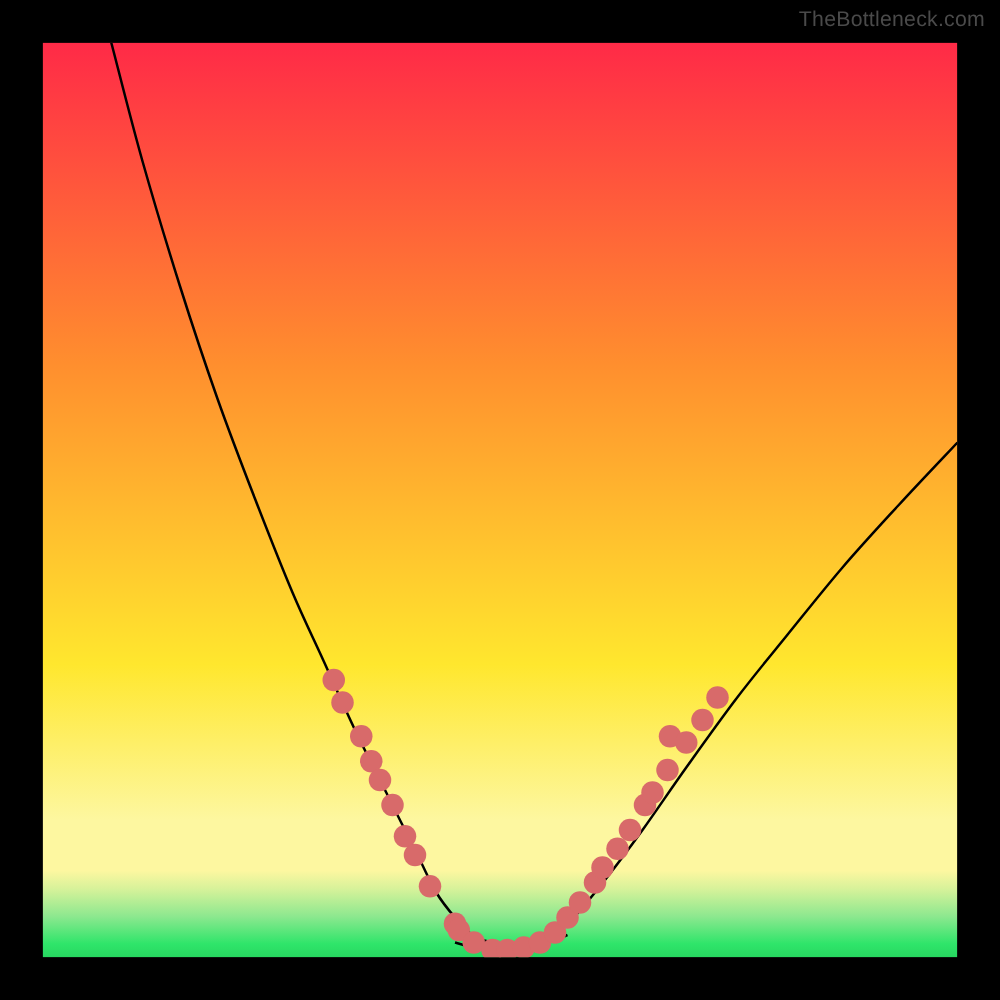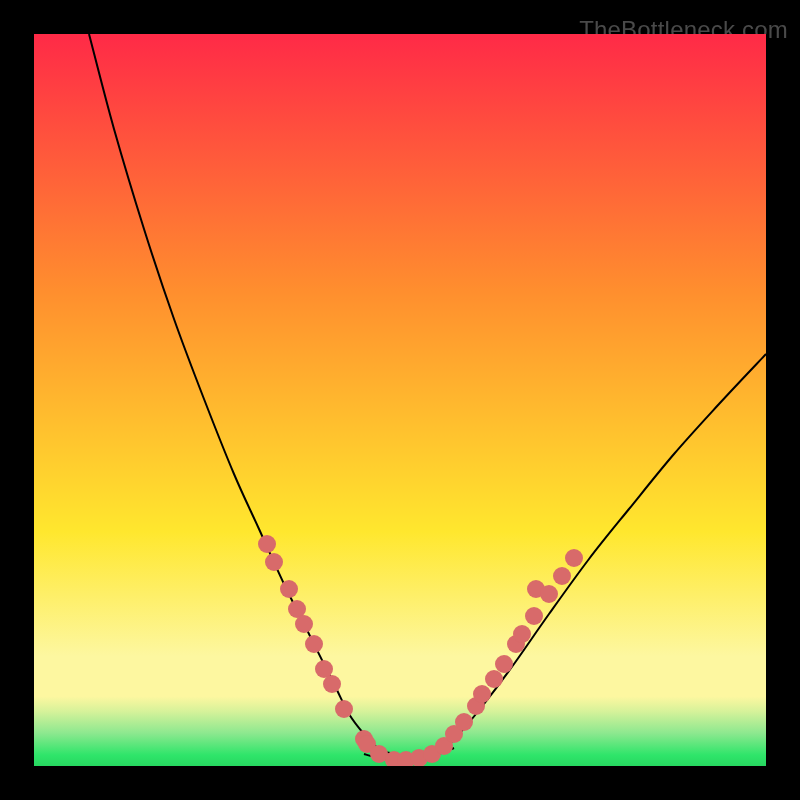--- a/index.html
+++ b/index.html
@@ -21,24 +21,24 @@
   }
   .gradient {
     position: absolute;
     left: 0;
     top: 0;
     width: 100%;
     height: 100%;
   }
   .watermark {
     position: absolute;
-    top: 16px;
+    top: 6px;
     right: 12px;
     color: #4a4a4a;
-    font-size: 24px;
+    font-size: 17px;
     font-weight: 500;
     letter-spacing: 0.2px;
     user-select: none;
   }
   svg.curves {
     position: absolute;
     left: 0;
     top: 0;
     width: 100%;
     height: 100%;

